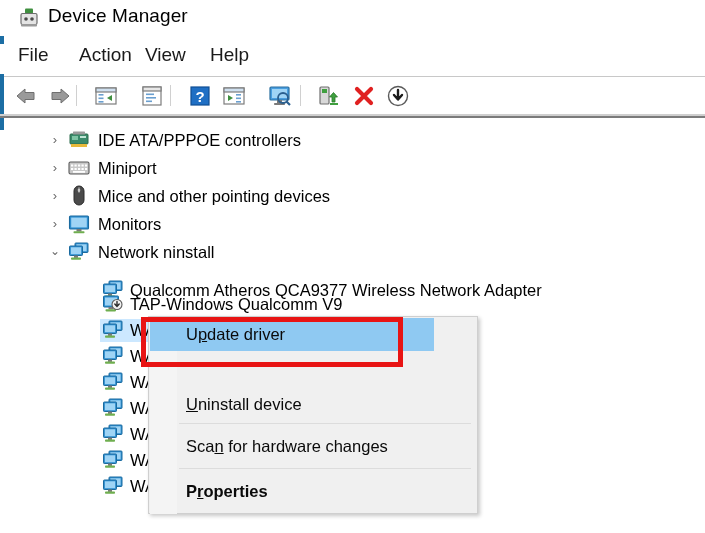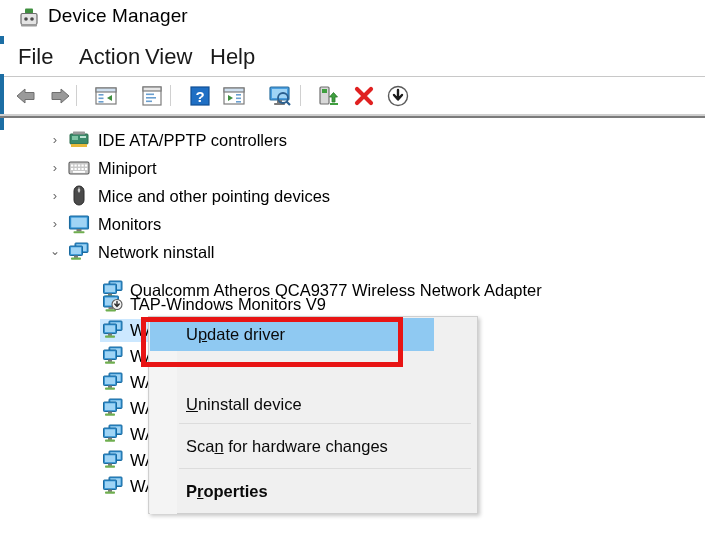--- a/index.html
+++ b/index.html
@@ -67,21 +67,21 @@
   
   .menubar {
     position: absolute;
     left: 0; top: 44px;
     width: 705px; height: 30px;
     background: #ffffff;
   }
   .menu-item {
     position: absolute;
     top: 0;
-    font-size: 22px;
+    font-size: 19px;
     color: #1a1a1a;
     cursor: default;
     white-space: nowrap;
   }
   .menubar-rule {
     position: absolute;
     left: 4px; top: 76px;
     width: 701px; height: 1px;
     background: #c8c8c8;
   }
@@ -355,21 +355,21 @@
       <span class="chev" style="left:44px;top:5px">›</span>
       <span class="ic" style="left:64px;top:2px">
         <svg width="22" height="20" viewBox="0 0 22 20">
           <rect x="2" y="4" width="18" height="10" rx="1" fill="#3a8a6a" stroke="#2a6a4a" stroke-width="1"></rect>
           <rect x="4" y="6" width="6" height="4" fill="#7fc4a4"></rect>
           <rect x="12" y="6" width="6" height="2" fill="#bfe4d4"></rect>
           <rect x="3" y="14" width="16" height="3" fill="#e8b93a"></rect>
           <rect x="5" y="1.5" width="12" height="3" rx="0.6" fill="#9a9a9a"></rect>
         </svg>
       </span>
-      <span class="lbl" style="left:94px">IDE ATA/PPTP controllers</span>
+      <span class="lbl" style="left:94px">IDE ATA/PPPOE controllers</span>
     </div>
 
     <div class="row" style="top:38px">
       <span class="chev" style="left:44px;top:5px">›</span>
       <span class="ic" style="left:64px;top:3px">
         <svg width="22" height="18" viewBox="0 0 22 18">
           <rect x="1" y="3" width="20" height="12" rx="1.5" fill="#c8c8c8" stroke="#5a5a5a" stroke-width="1.1"></rect>
           <rect x="3" y="5.5" width="2.2" height="2" fill="#ffffff"></rect>
           <rect x="6.5" y="5.5" width="2.2" height="2" fill="#ffffff"></rect>
           <rect x="10" y="5.5" width="2.2" height="2" fill="#ffffff"></rect>
@@ -444,21 +444,21 @@
       <span class="ic" style="left:98px;top:2px">
         <svg width="22" height="20" viewBox="0 0 22 20">
           <rect x="1.5" y="2" width="15" height="11" rx="0.8" fill="#2f8fd0" stroke="#1a6a9f" stroke-width="1"></rect>
           <rect x="3" y="3.5" width="12" height="8" fill="#9fd4f5"></rect>
           <rect x="6.5" y="13" width="4.5" height="2.4" fill="#7a7a7a"></rect>
           <rect x="3.5" y="15.2" width="10.5" height="2.2" rx="0.8" fill="#6fae4f"></rect>
           <circle cx="15" cy="10.5" r="5" fill="#f2f2f2" stroke="#5a5a5a" stroke-width="1.1"></circle>
           <path d="M15 7.5 L15 12 M12.8 10 L15 12.4 L17.2 10" stroke="#2a2a2a" stroke-width="1.4" fill="none" stroke-linecap="round"></path>
         </svg>
       </span>
-      <span class="lbl" style="left:126px">TAP-Windows Monitors V9</span>
+      <span class="lbl" style="left:126px">TAP-Windows Qualcomm V9</span>
     </div>
 
     <div class="row" style="top:200px">
       <div class="row-sel-bg" style="background: rgb(204, 232, 255);"></div>
       <span class="ic" style="left:98px;top:2px">
         <svg width="22" height="20" viewBox="0 0 22 20">
           <rect x="7" y="1" width="13" height="9.5" rx="0.8" fill="#2f8fd0" stroke="#1a6a9f" stroke-width="1"></rect>
           <rect x="8.4" y="2.3" width="10.2" height="6.9" fill="#9fd4f5"></rect>
           <rect x="1.5" y="4" width="13" height="9.5" rx="0.8" fill="#2f8fd0" stroke="#1a6a9f" stroke-width="1"></rect>
           <rect x="2.9" y="5.3" width="10.2" height="6.9" fill="#9fd4f5"></rect>

